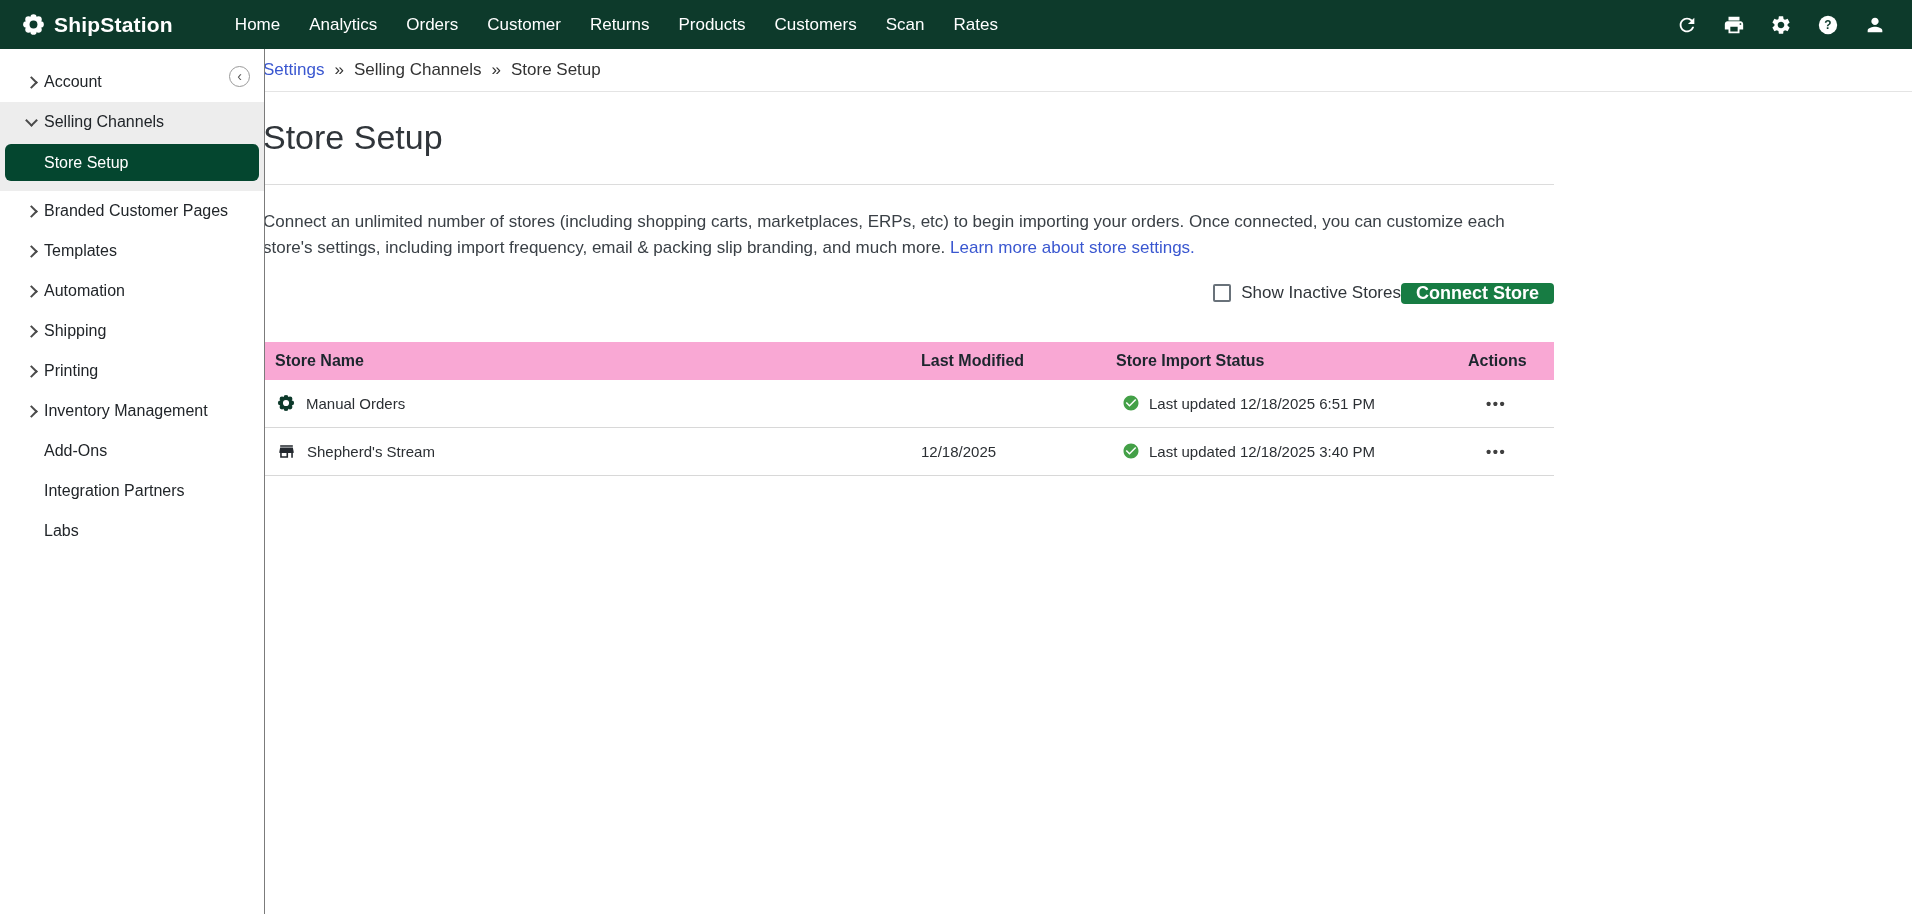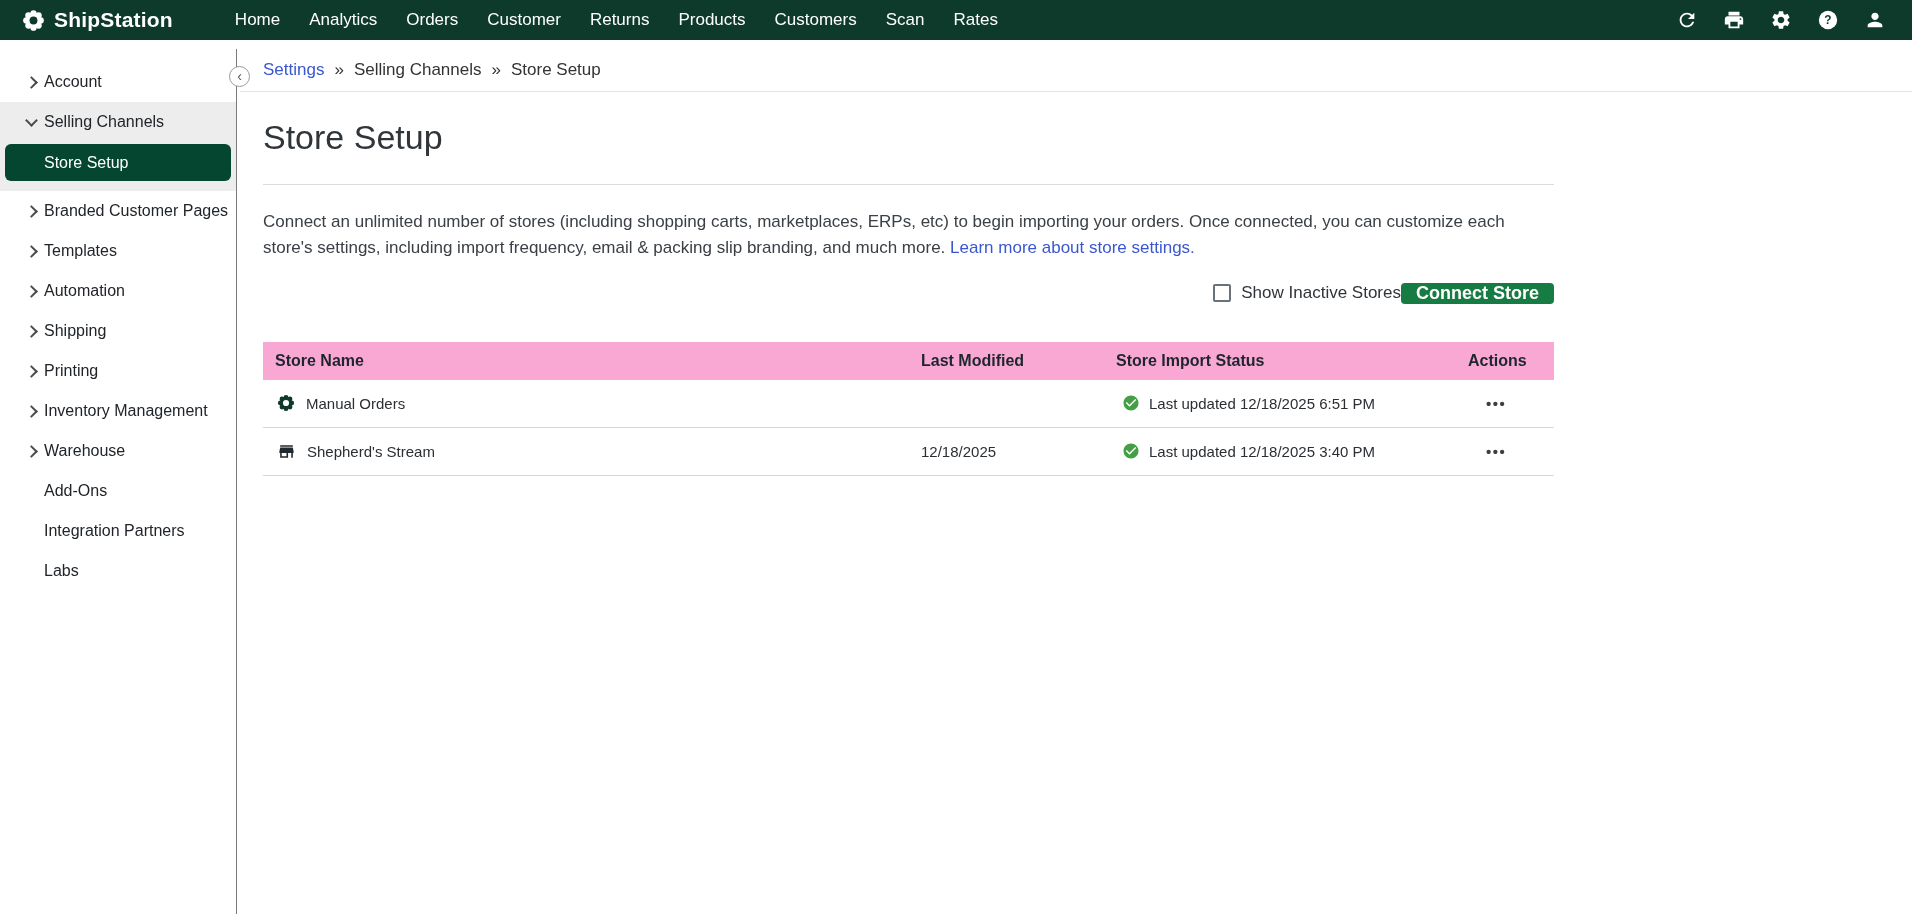--- a/index.html
+++ b/index.html
@@ -1,29 +1,29 @@
 <!DOCTYPE html>
 <html><head>
 <meta charset="utf-8">
 <style>
   * { margin:0; padding:0; box-sizing:border-box; }
   html,body { width:1912px; height:914px; background:#fff; overflow:hidden;
     font-family:"Liberation Sans","DejaVu Sans",sans-serif; }
   body { position:relative; }
 
   
-  .topbar { height:40px; background:#0d3a2b; display:flex; align-items:center; color:#fff; position:relative; z-index:5; }
+  .topbar { height:49px; background:#0d3a2b; display:flex; align-items:center; color:#fff; position:relative; z-index:5; }
   .brand { display:flex; align-items:center; gap:9px; padding-left:22px; font-size:21px; font-weight:700; letter-spacing:.2px; }
   .topnav { display:flex; gap:29px; margin-left:62px; }
   .topnav a { color:#fff; text-decoration:none; font-size:17px; }
   .topbar-icons { margin-left:auto; display:flex; align-items:center; gap:25px; padding-right:26px; }
   .topbar-icons svg { display:block; cursor:pointer; }
 
   
-  .sidebar { position:absolute; top:49px; left:0; width:237px; bottom:0; background:#fff;
+  .sidebar { position:absolute; top:49px; left:0; width:265px; bottom:0; background:#fff;
     border-right:1px solid #7b7b7b; padding-top:13px; z-index:2; }
   .side-item { height:40px; display:flex; align-items:center; padding-left:27px; cursor:pointer; }
   .chev { width:9px; height:9px; border-right:2px solid #4a4a4a; border-bottom:2px solid #4a4a4a; flex:0 0 auto; }
   .chev-right { transform:rotate(-45deg); margin-right:8px; }
   .chev-down  { transform:rotate(45deg); margin-right:8px; margin-top:-4px; }
   .side-label { font-size:16px; color:#212529; }
   .no-chev { padding-left:44px; }
   .side-group { background:#ededed; padding-bottom:4px; }
   .side-item.active { background:#04462f; border-radius:6px; margin:2px 5px 6px 5px; height:37px; padding-left:39px; }
   .side-item.active .side-label { color:#fff; }
@@ -144,24 +144,20 @@
     <span class="side-label">Shipping</span>
   </div>
   <div class="side-item">
     <span class="chev chev-right"></span>
     <span class="side-label">Printing</span>
   </div>
   <div class="side-item">
     <span class="chev chev-right"></span>
     <span class="side-label">Inventory Management</span>
   </div>
-  <div class="side-item">
-    <span class="chev chev-right"></span>
-    <span class="side-label">Warehouse</span>
-  </div>
   <div class="side-item no-chev">
     <span class="side-label">Add-Ons</span>
   </div>
   <div class="side-item no-chev">
     <span class="side-label">Integration Partners</span>
   </div>
   <div class="side-item no-chev">
     <span class="side-label">Labs</span>
   </div>
 </nav>

